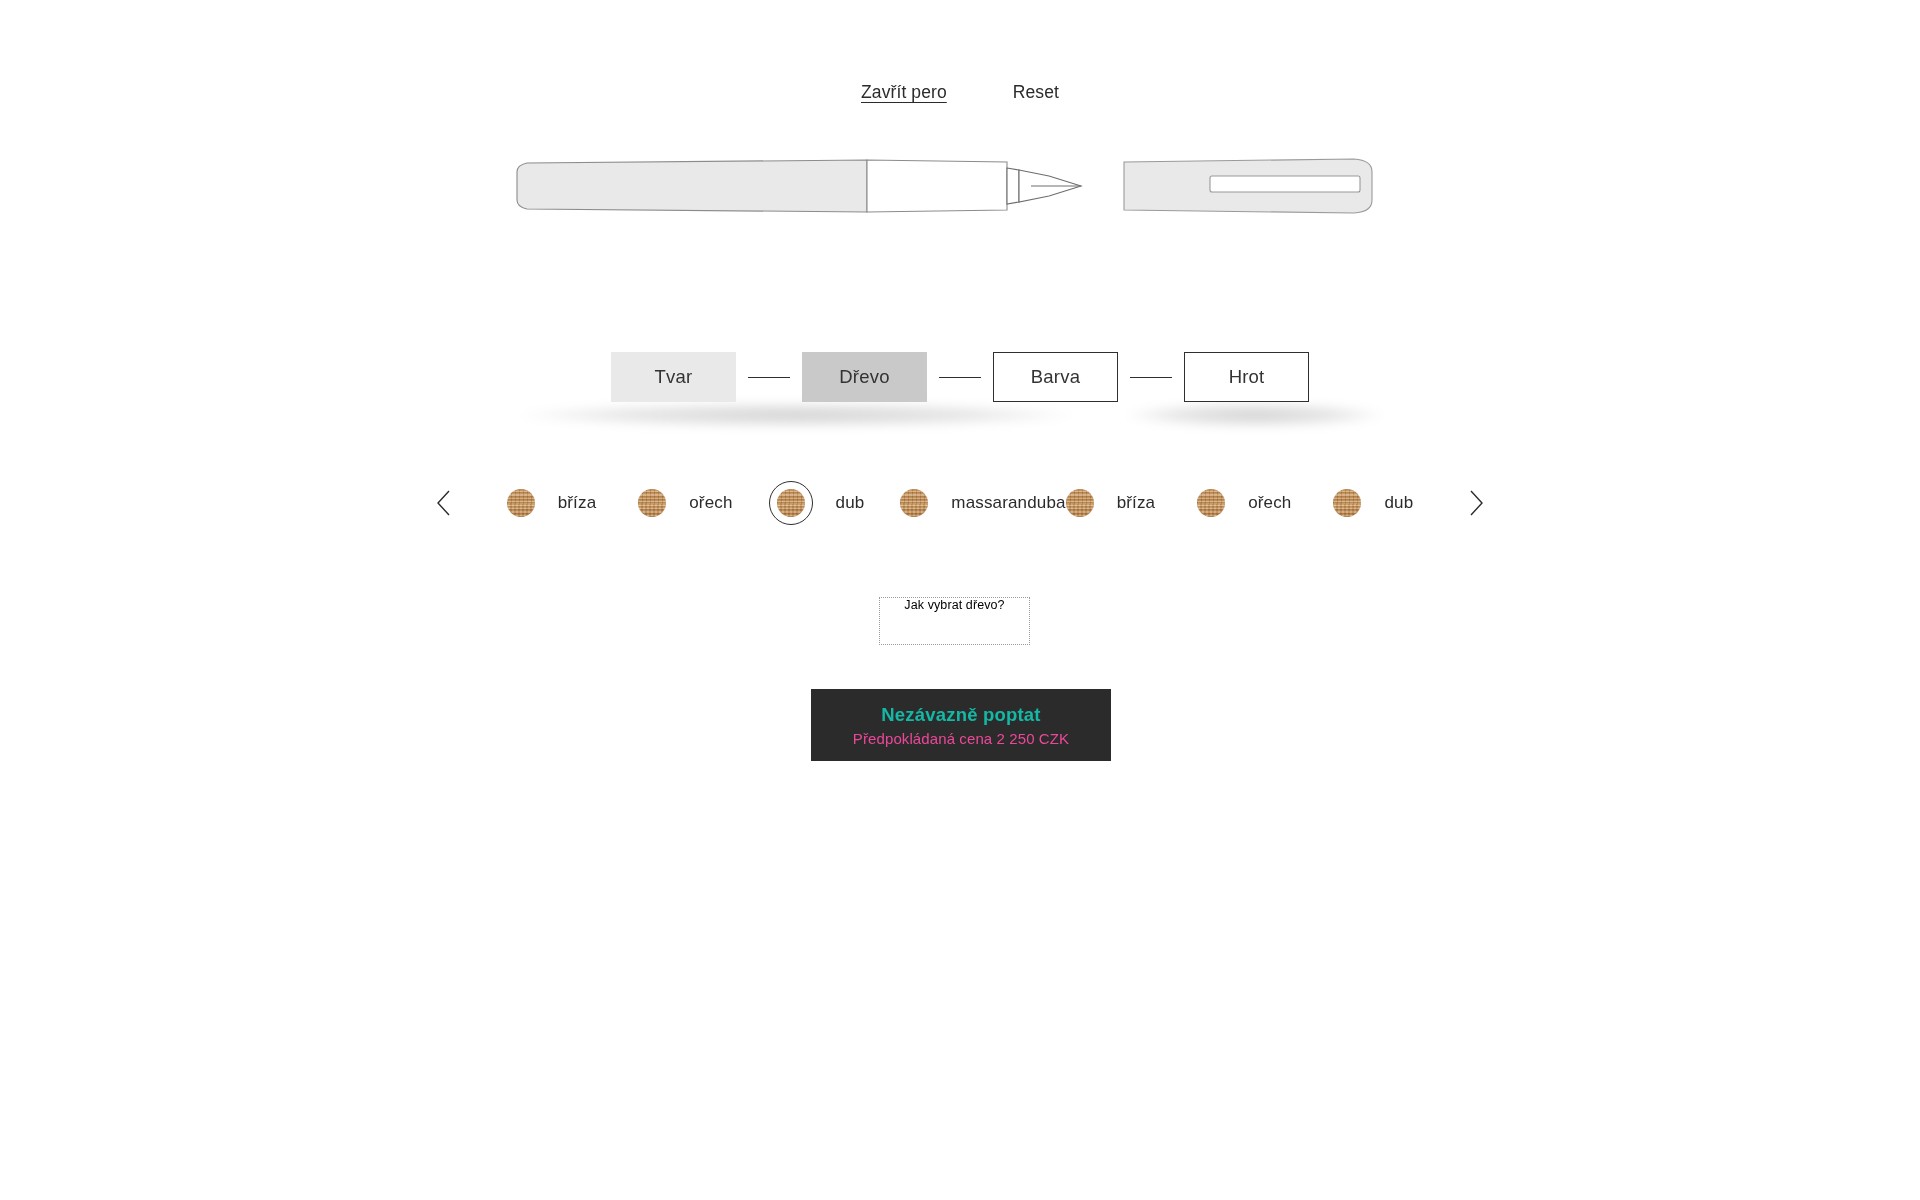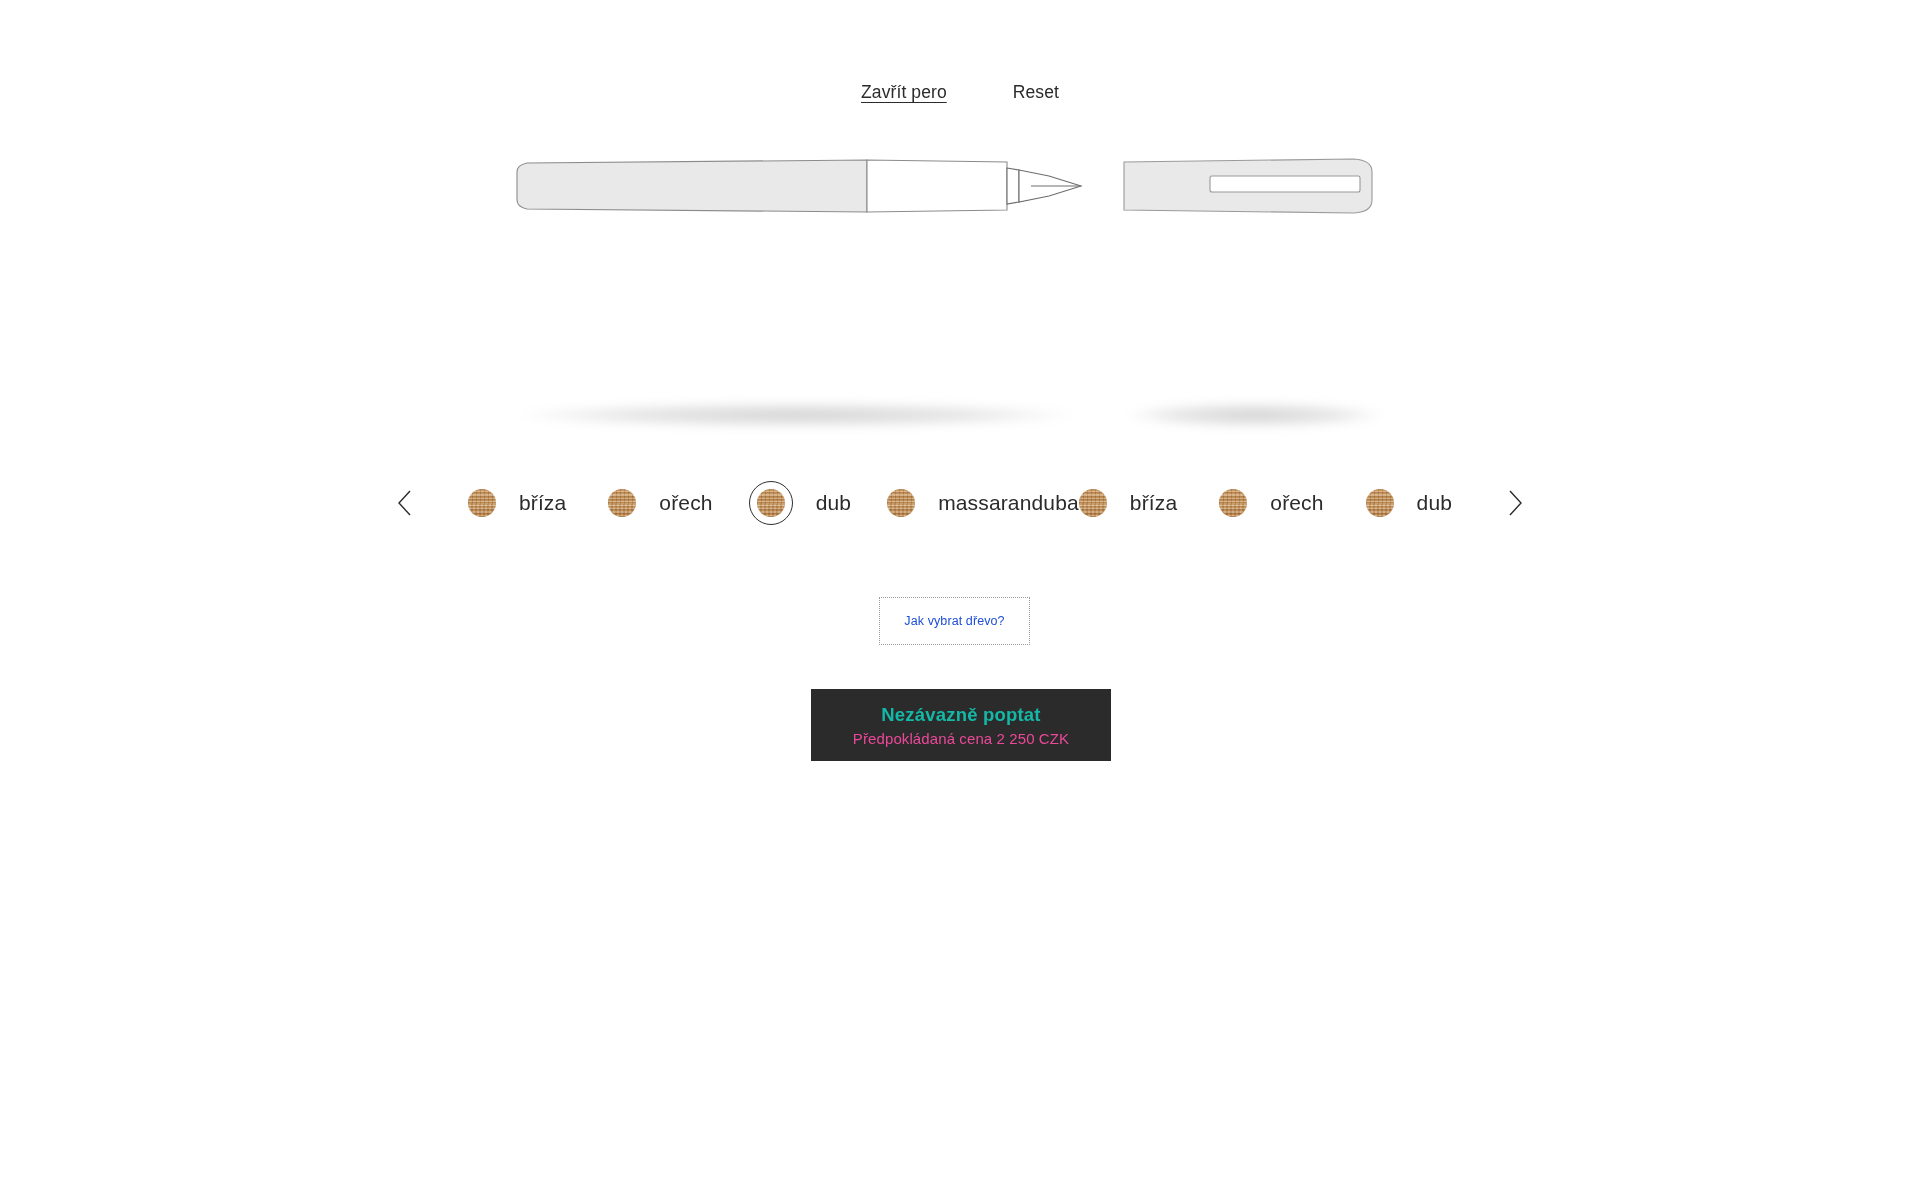--- a/index.html
+++ b/index.html
@@ -100,31 +100,31 @@
     flex: 0 0 auto;
   }
   .swatch-ring {
     position: relative;
     width: 44px; height: 44px; border-radius: 50%;
     border: 1px solid #2f2f2f;
     display: flex; align-items: center; justify-content: center;
     flex: 0 0 auto;
   }
   .swatch-label {
-    font-size: 21px; color: #2b2b2b; letter-spacing: .15px; white-space: nowrap; padding-left: 12px;
+    font-size: 17px; color: #2b2b2b; letter-spacing: .15px; white-space: nowrap; padding-left: 12px;
   }
 
   
   .help-box {
     position: absolute;
     top: 597px; left: 879px;
     width: 151px; height: 48px;
     border: 1px dotted #9a9a9a;
-    display: flex; align-items: center; justify-content: center;
-    font-size: 12.5px; color: #1d4ed8; cursor: pointer;
+    display: flex; align-items: flex-start; justify-content: center;
+    font-size: 12.5px; color: #000000; cursor: pointer;
     letter-spacing: .1px;
   }
 
   
   .cta {
     position: absolute;
     top: 689px; left: 811px;
     width: 300px; height: 72px;
     background: #2b2b2b;
     display: flex; flex-direction: column;
@@ -165,20 +165,37 @@
 
     <div class="cap-wrap">
       <svg width="265" height="110" viewBox="0 0 265 110">
         <path d="M2 12 L232 9 Q250 10 250 22 L250 50 Q250 62 232 63 L2 60 Z" fill="#e9e9e9" stroke="#9a9a9a" stroke-width="1.1"></path>
 
         <rect x="88" y="26" width="150" height="16" rx="2" fill="#ffffff" stroke="#9a9a9a" stroke-width="1.1"></rect>
       </svg>
     </div>
   </div>
 
+  <div class="steps">
+    <div class="step filled-light">
+      <span>Tvar</span>
+    </div>
+    <div class="step-connector"></div>
+    <div class="step filled-dark">
+      <span>Dřevo</span>
+    </div>
+    <div class="step-connector"></div>
+    <div class="step">
+      <span>Barva</span>
+    </div>
+    <div class="step-connector"></div>
+    <div class="step">
+      <span>Hrot</span>
+    </div>
+  </div>
 
   <div class="carousel">
 
     <div class="chev" style="margin-right:50px">
       <svg width="16" height="28" viewBox="0 0 16 28">
         <polyline points="13,2 2,14 13,26" fill="none" stroke="#2b2b2b" stroke-width="1.4"></polyline>
       </svg>
     </div>
 
     <div class="swatch-track">

